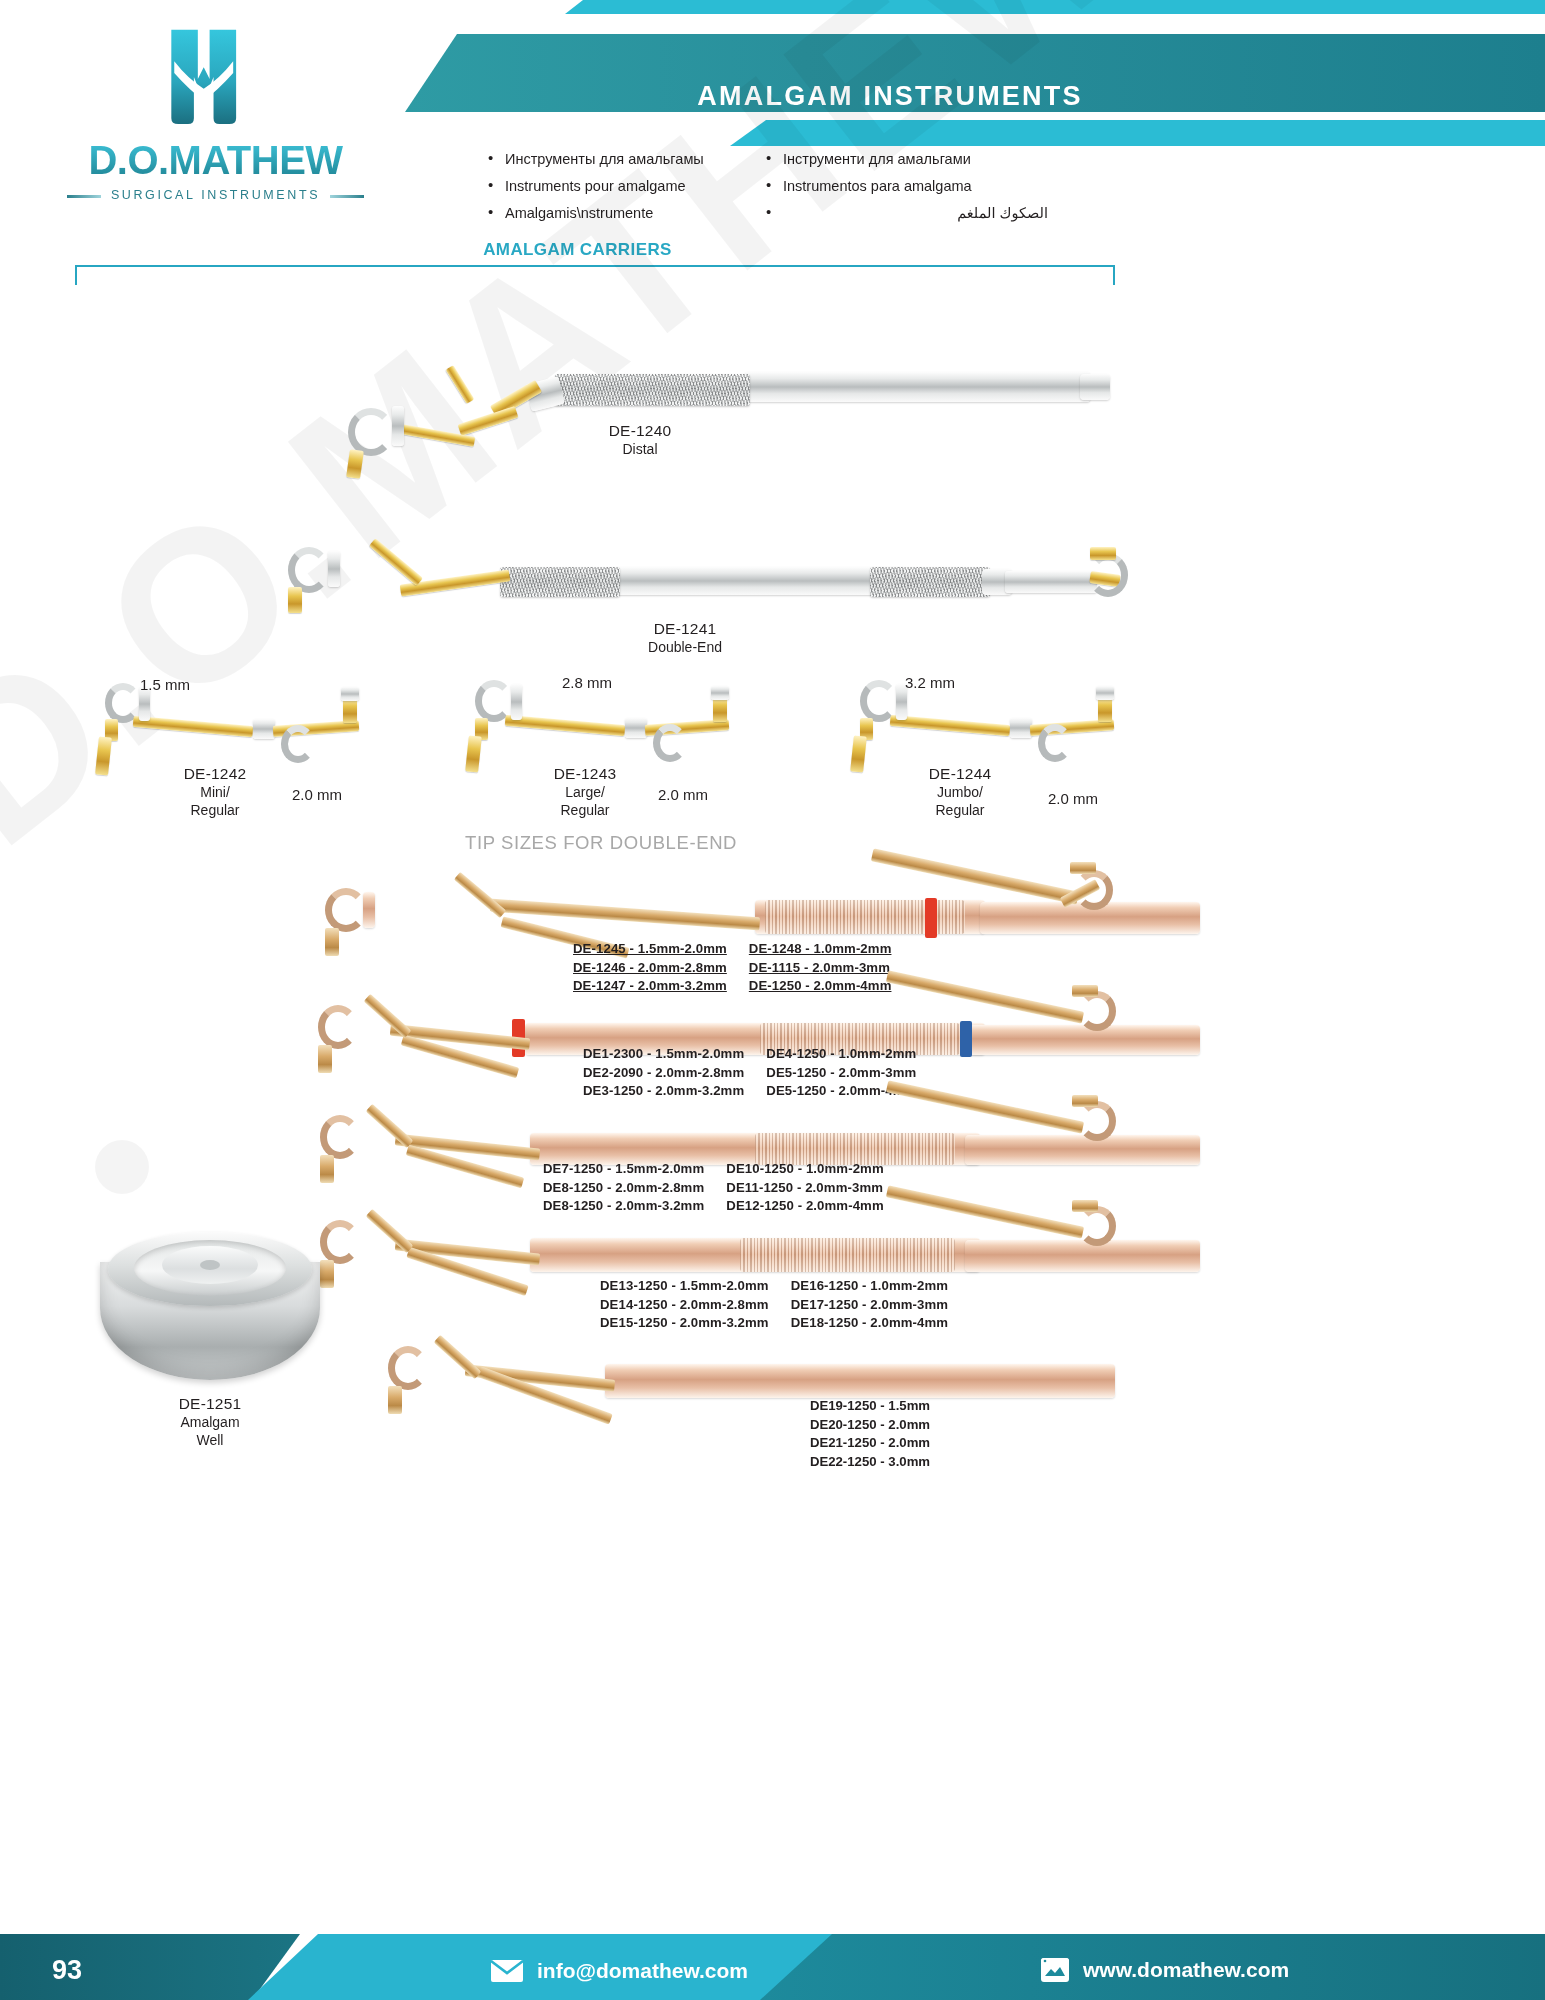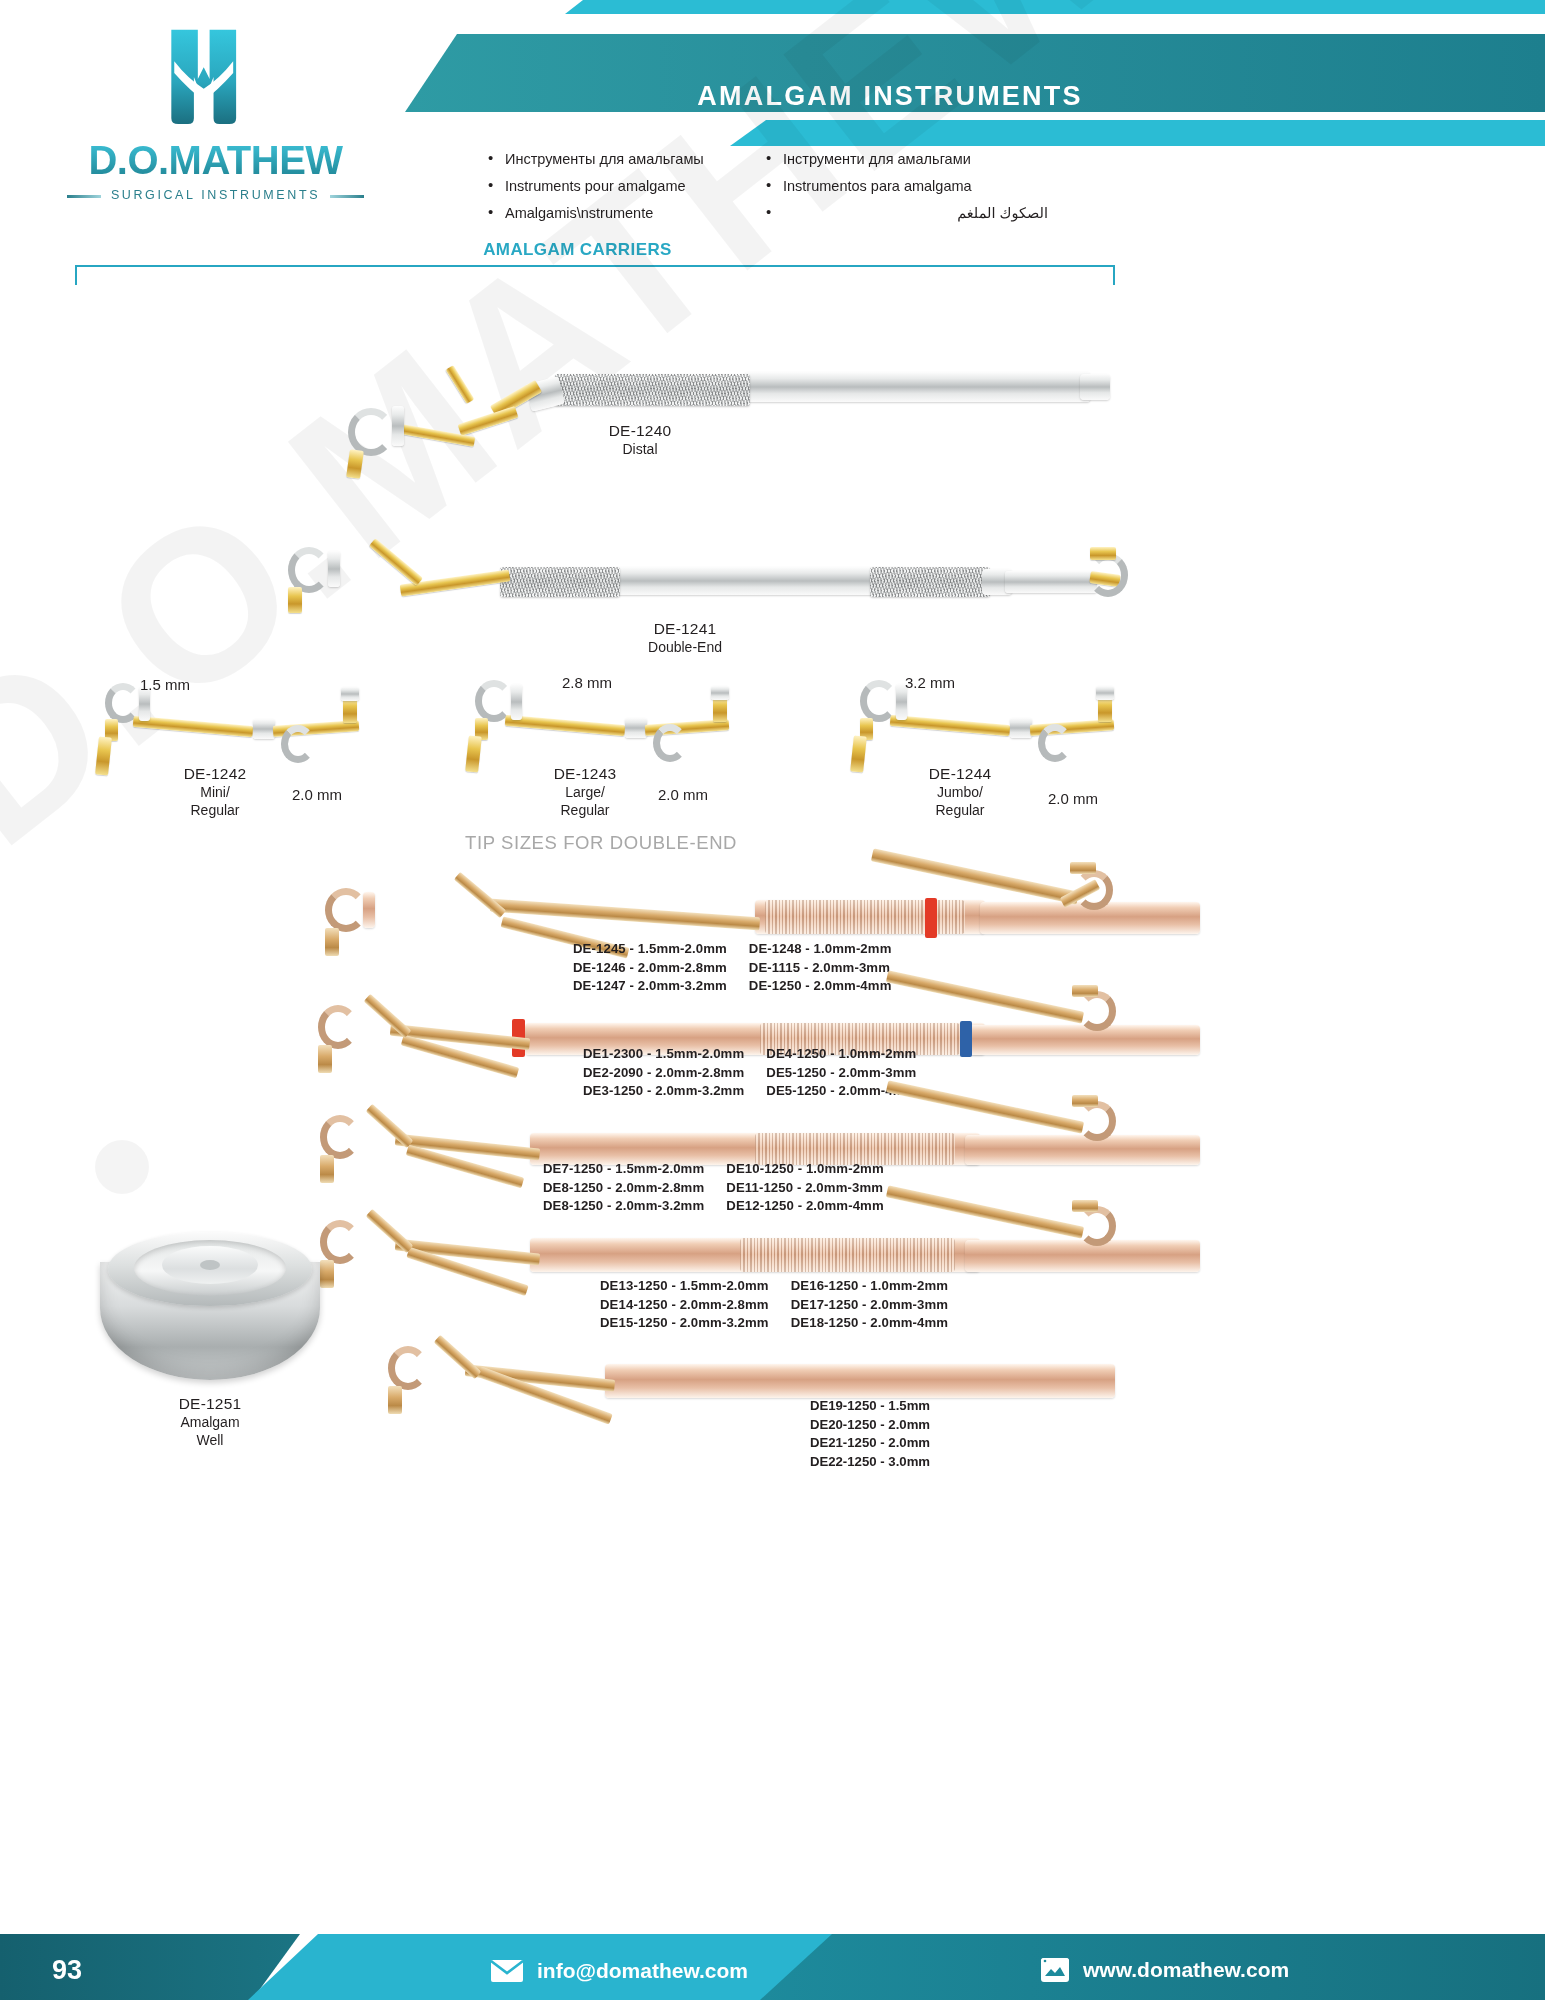--- a/index.html
+++ b/index.html
@@ -382,21 +382,21 @@
   <div class="gold-copper" style="position:absolute;left:200px;top:72px;width:130px;height:11px;transform:rotate(14deg);"></div>
   <div class="gold-copper" style="position:absolute;left:150px;top:30px;width:60px;height:10px;transform:rotate(40deg);"></div>
   <div class="hook hook-copper" style="position:absolute;left:25px;top:28px;width:42px;height:44px;border-right-color:transparent;"></div>
   <div class="gold-copper" style="position:absolute;left:25px;top:68px;width:14px;height:28px;"></div>
   <div class="shaft-copper" style="position:absolute;left:63px;top:32px;width:12px;height:36px;"></div>
   <div class="gold-copper" style="position:absolute;left:570px;top:10px;width:210px;height:13px;transform:rotate(12deg);"></div>
   <div class="gold-copper" style="position:absolute;left:760px;top:28px;width:40px;height:11px;transform:rotate(-28deg);"></div>
   <div class="hook hook-copper" style="position:absolute;left:775px;top:10px;width:38px;height:40px;border-left-color:transparent;"></div>
   <div class="gold-copper" style="position:absolute;left:770px;top:2px;width:26px;height:12px;"></div>
 </div>
-<div class="codes" style="left:573px;top:940px;">
+<div class="codes" style="left:573px;top:940px;text-decoration:underline;">
   <div class="col">
     <span>DE-1245 - 1.5mm-2.0mm</span>
     <span>DE-1246 - 2.0mm-2.8mm</span>
     <span>DE-1247 - 2.0mm-3.2mm</span>
   </div>
   <div class="col">
     <span>DE-1248 - 1.0mm-2mm</span>
     <span>DE-1115 - 2.0mm-3mm</span>
     <span>DE-1250 - 2.0mm-4mm</span>
   </div>

